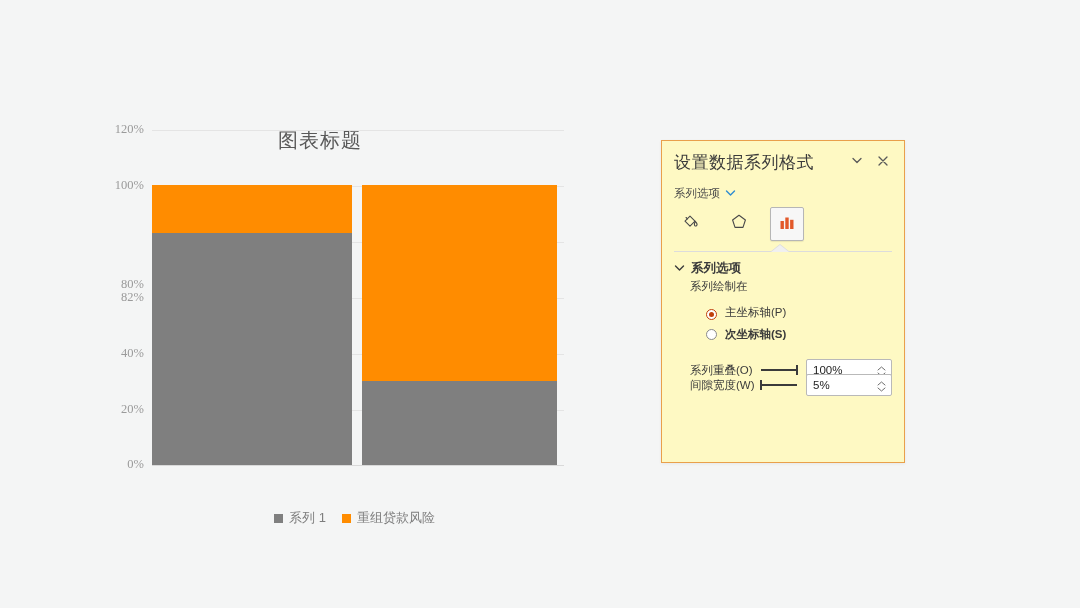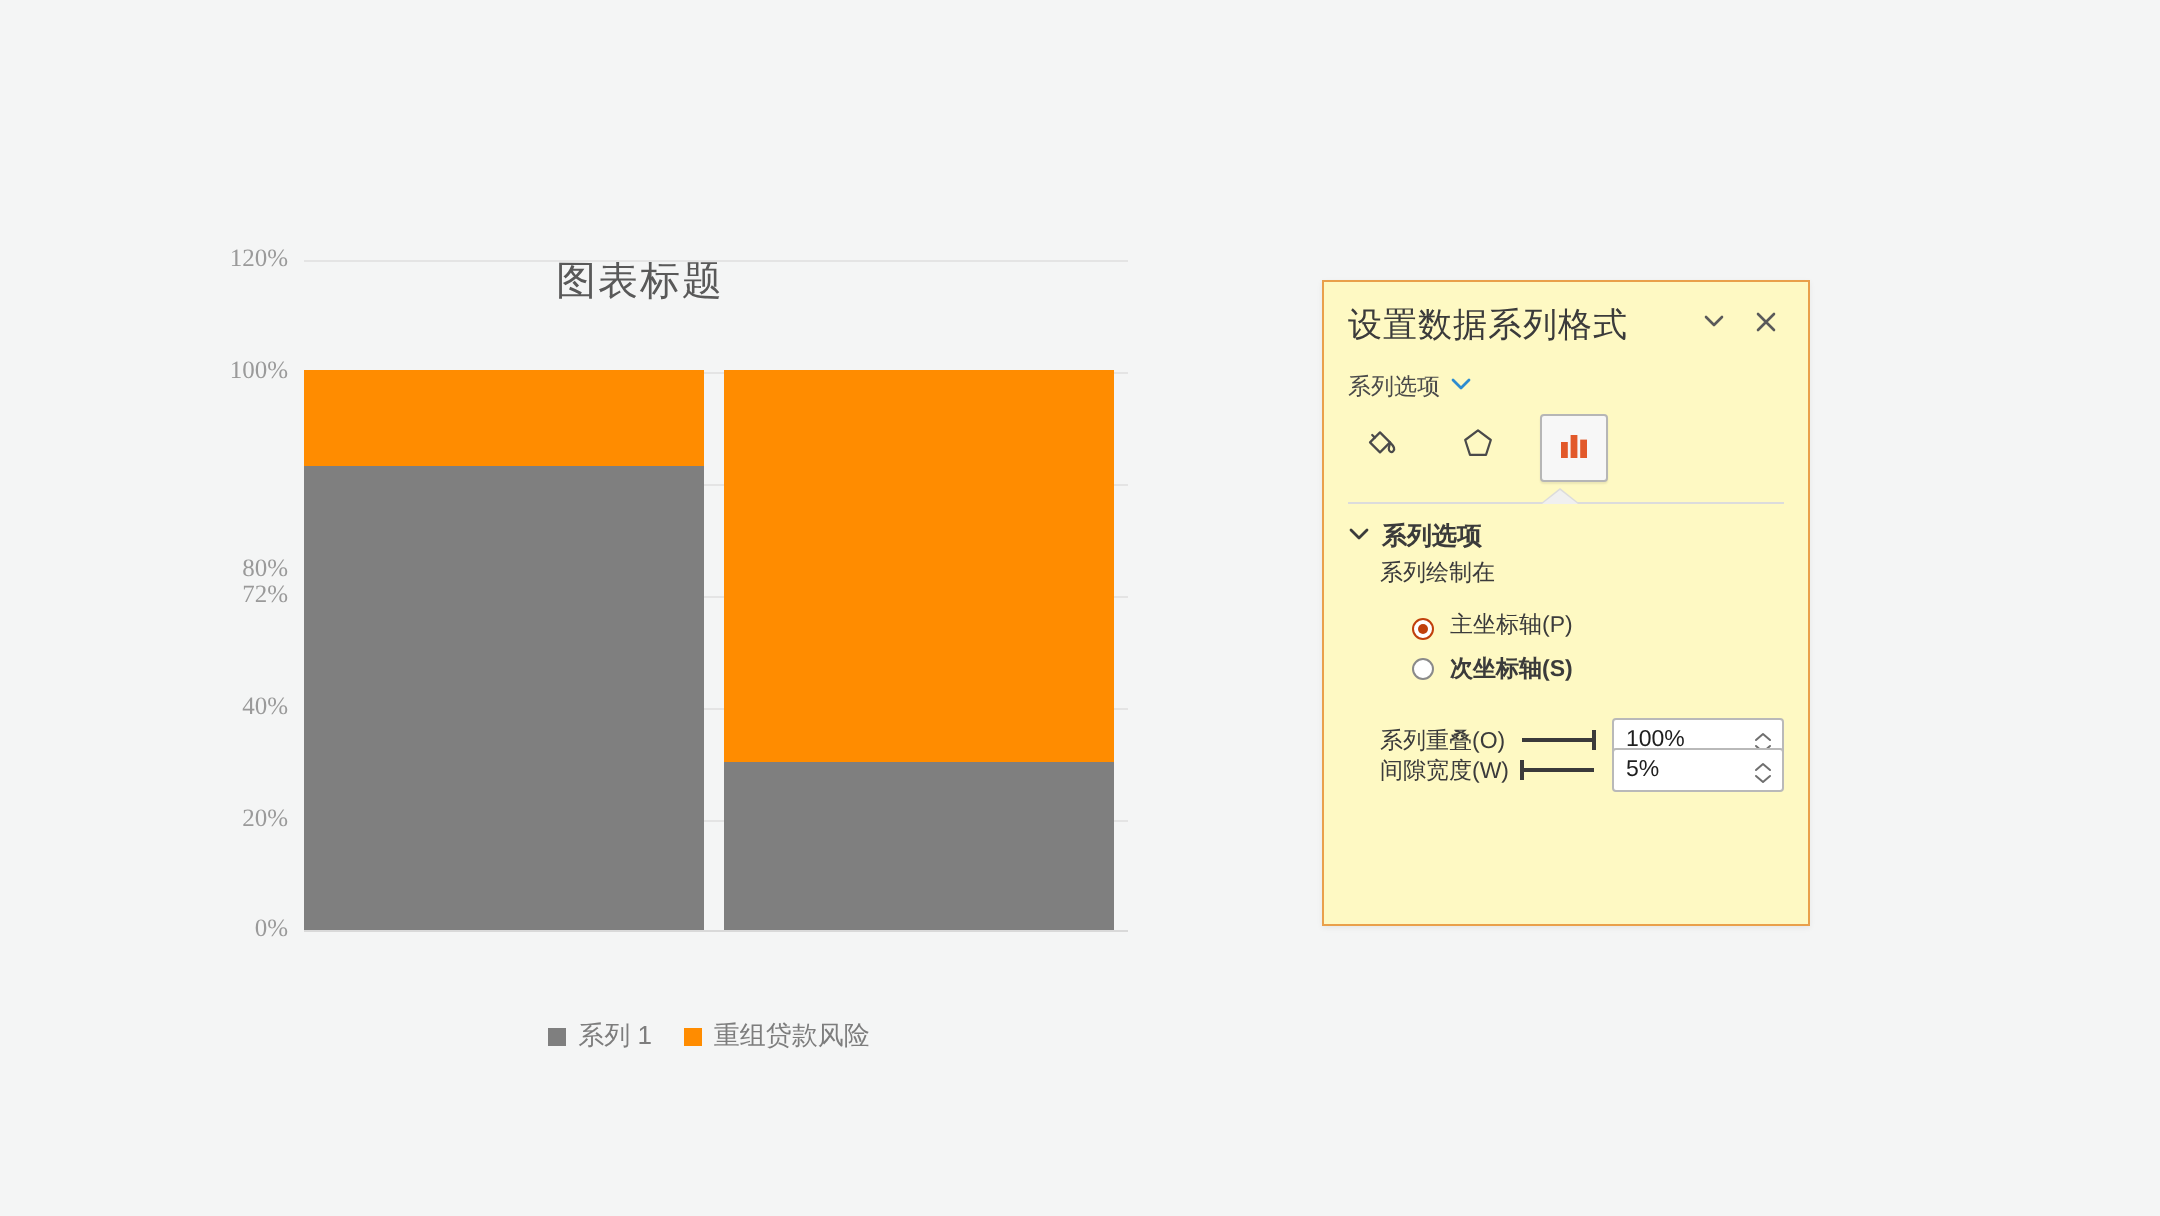--- a/index.html
+++ b/index.html
@@ -378,21 +378,21 @@
 <body>
 
 <div id="chart-area">
 
   <div id="chart-title">图表标题</div>
 
   <div id="ytick-wrap">
     <div class="ytick" style="top:122px;">120%</div>
     <div class="ytick" style="top:178px;">100%</div>
     <div class="ytick" style="top:234px;margin-top:43px;">80%</div>
-    <div class="ytick" style="top:290px;">72%</div>
+    <div class="ytick" style="top:290px;">82%</div>
     <div class="ytick" style="top:346px;">40%</div>
     <div class="ytick" style="top:402px;">20%</div>
     <div class="ytick" style="top:457px;">0%</div>
   </div>
 
   <div id="plot">
 
     <div class="gridline" style="top:0px;"></div>
     <div class="gridline" style="top:56px;"></div>
     <div class="gridline" style="top:112px;"></div>

